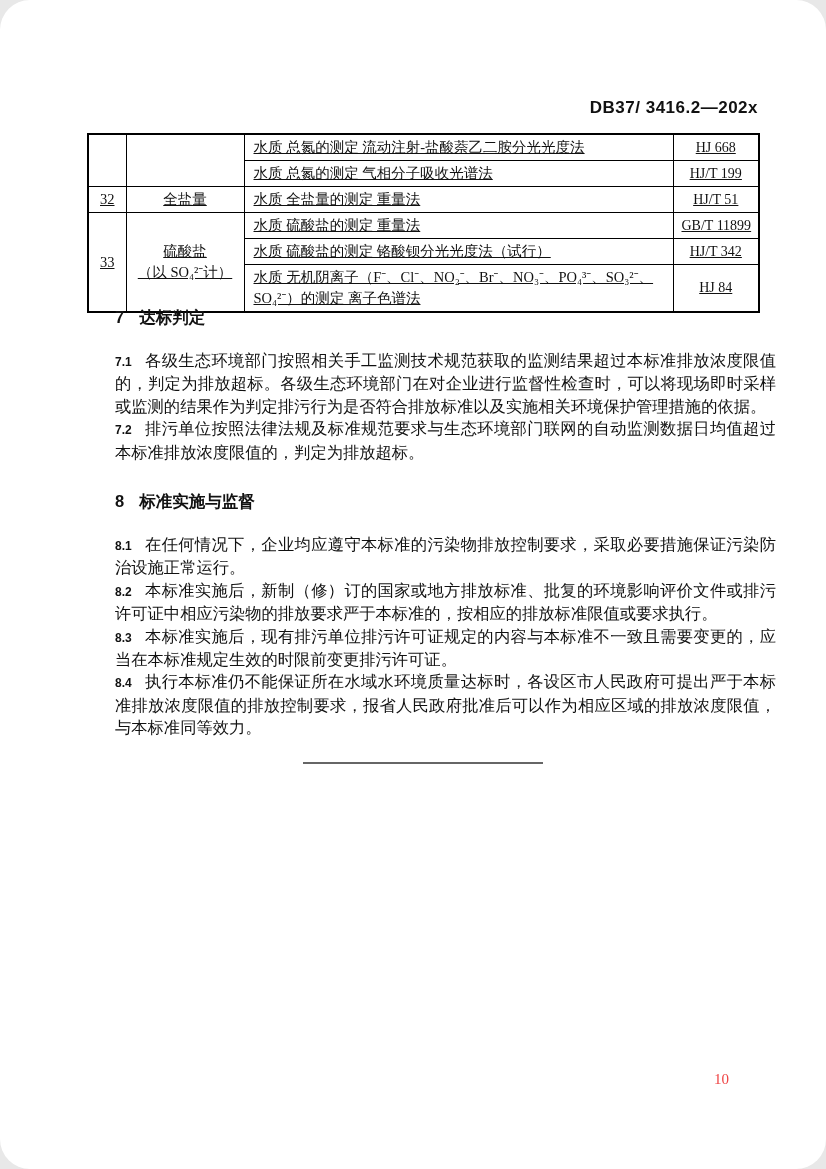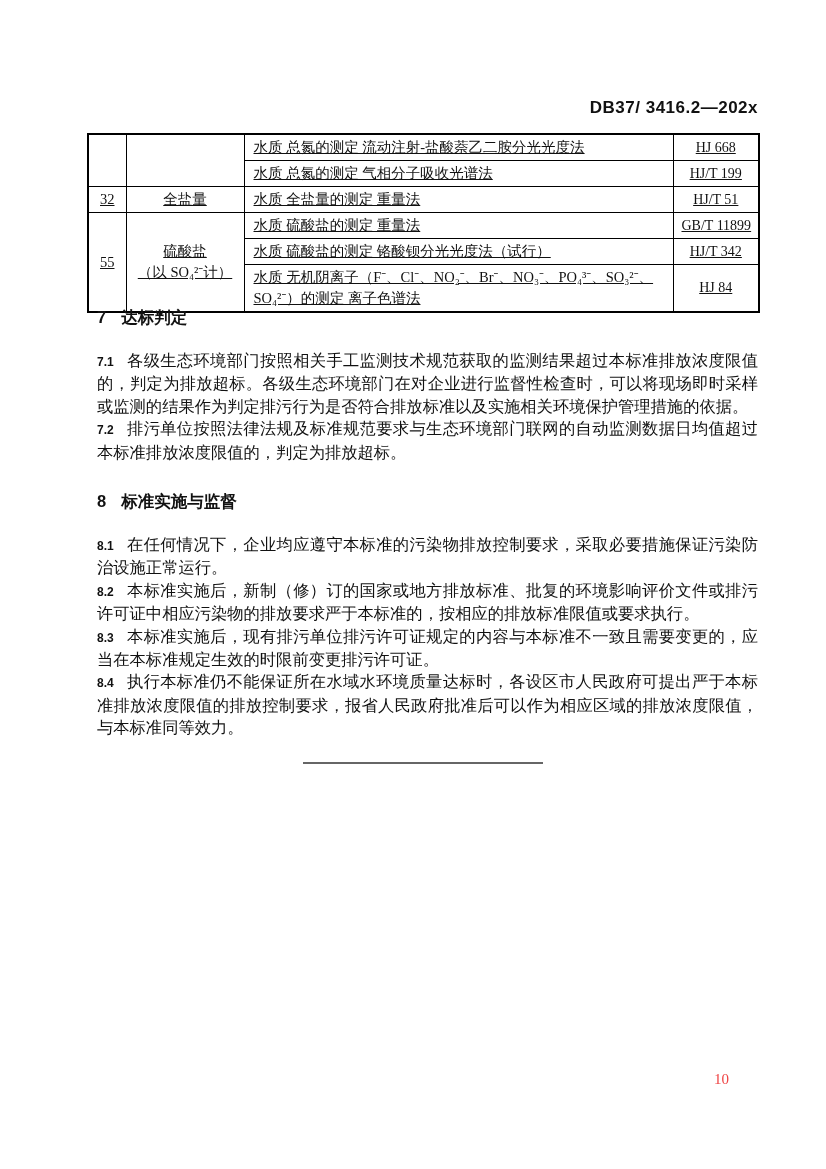--- a/index.html
+++ b/index.html
@@ -4,20 +4,21 @@
 <style>
   html, body { margin:0; padding:0; background:#e8e8e8; }
   .page {
     position:relative;
     width:826px; height:1169px;
     margin:0 auto;
     background:#ffffff;
     font-family:"Liberation Serif", serif;
     color:#111;
     overflow:hidden;
+    border-radius:30px;
   }
 
   
   .header-code {
     position:absolute;
     top:98px; right:68px;
     font-family:"Liberation Sans", sans-serif;
     font-size:17px;
     font-weight:600;
     letter-spacing:0.5px;
@@ -45,21 +46,21 @@
   .c-pol  { text-align:center; line-height:21px; }
   .c-method { text-align:left; padding-left:9px !important; line-height:21px; }
   .c-std  { text-align:center; white-space:nowrap; font-size:14px; }
   tr.r-a { height:25px; }
   tr.r-b, tr.r-c, tr.r-d, tr.r-e { height:22px; }
   tr.r-f { height:46px; }
 
   
   .content {
     position:absolute;
-    left:97px; top:307px;
+    left:115px; top:307px;
     width:661px;
   }
   .sec-heading {
     font-family:"Liberation Sans", sans-serif;
     font-size:16.5px;
     font-weight:bold;
     margin:0 0 21px 0;
     color:#111;
   }
   .sec-heading .sec-num { margin-right:15px; }
@@ -119,21 +120,21 @@
         <td class="c-method">水质 总氮的测定 气相分子吸收光谱法</td>
         <td class="c-std">HJ/T 199</td>
       </tr>
       <tr class="r-c">
         <td class="c-no">32</td>
         <td class="c-pol">全盐量</td>
         <td class="c-method">水质 全盐量的测定 重量法</td>
         <td class="c-std">HJ/T 51</td>
       </tr>
       <tr class="r-d">
-        <td class="c-no" rowspan="3">55</td>
+        <td class="c-no" rowspan="3">33</td>
         <td class="c-pol" rowspan="3">
           <div>硫酸盐</div>
           <div>（以 SO₄²⁻计）</div>
         </td>
         <td class="c-method">水质 硫酸盐的测定 重量法</td>
         <td class="c-std">GB/T 11899</td>
       </tr>
       <tr class="r-e">
         <td class="c-method">水质 硫酸盐的测定 铬酸钡分光光度法（试行）</td>
         <td class="c-std">HJ/T 342</td>

